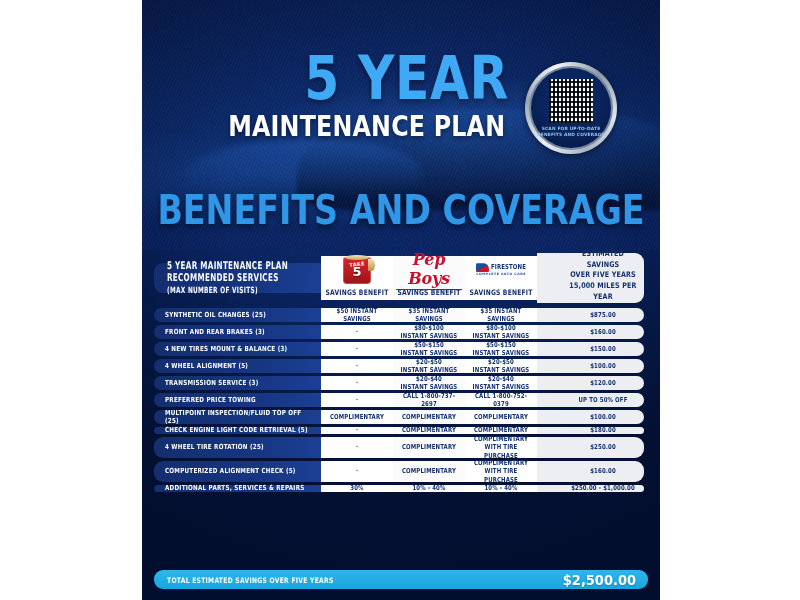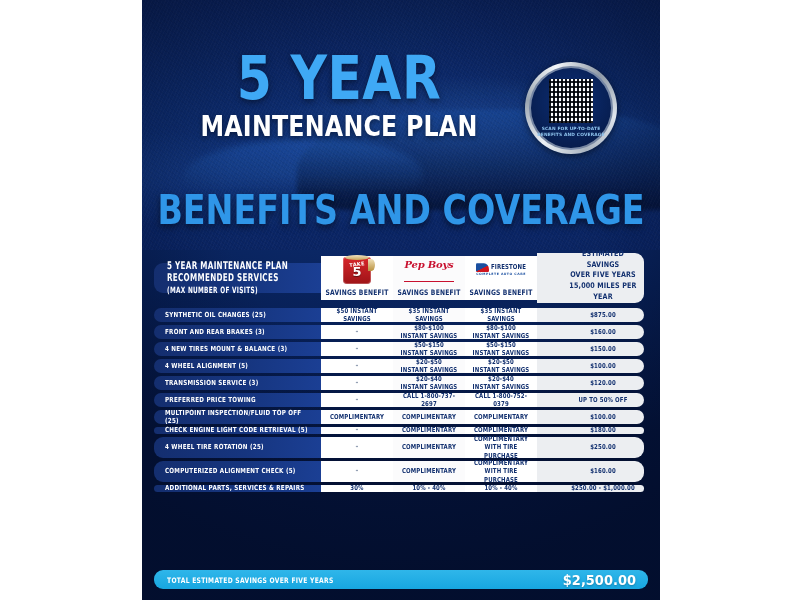--- a/index.html
+++ b/index.html
@@ -61,21 +61,21 @@
   }
   #vignette {
     position: absolute; left: 0; top: 0; width: 100%; height: 600px;
     background: radial-gradient(ellipse 85% 60% at 50% 35%, rgba(0,0,0,0) 40%, rgba(2,10,34,.55) 100%);
     pointer-events: none;
   }
 
   
   #hero { position: absolute; left: 0; top: 48px; width: 100%; }
 
-  #title-block { position: absolute; left: 22px; top: 0; width: 350px; text-align: center; }
+  #title-block { position: absolute; left: 22px; top: 0; width: 350px; text-align: right; }
 
   .t-5year {
     font-family: "DejaVu Sans", sans-serif;
     font-weight: 700;
     font-size: 52px;
     line-height: 50px;
     letter-spacing: 0.5px;
     color: #3fa9f5;
     text-shadow: 0 2px 6px rgba(0,0,0,.45);
     transform: scaleY(1.18) scaleX(.97);
@@ -270,24 +270,24 @@
   .take5-kicker {
     position: absolute; top: 4px; left: 0; right: 0; text-align: center;
     font-family: "DejaVu Sans", sans-serif; font-weight: 700;
     font-size: 5px; color: #fff; letter-spacing: .3px; z-index: 2;
     transform: rotate(-7deg);
   }
 
   .logo-pepboys {
     font-family: "DejaVu Serif", serif;
     font-weight: 700; font-style: italic;
-    font-size: 10px; color: #c8102e;
+    font-size: 16px; color: #c8102e;
     letter-spacing: -.2px;
     border-bottom: 1.5px solid #c8102e;
-    padding-bottom: 11px;
+    padding-bottom: 1px;
   }
 
   .logo-firestone { display: flex; flex-direction: column; align-items: center; }
   .logo-fire-row { display: flex; align-items: center; gap: 2px; }
   .logo-fire-mark {
     width: 13px; height: 7px;
     background: linear-gradient(160deg,#1a4fa0 0 55%, #d0161f 55% 100%);
     border-radius: 1px 5px 1px 1px;
   }
   .logo-fire-name {

